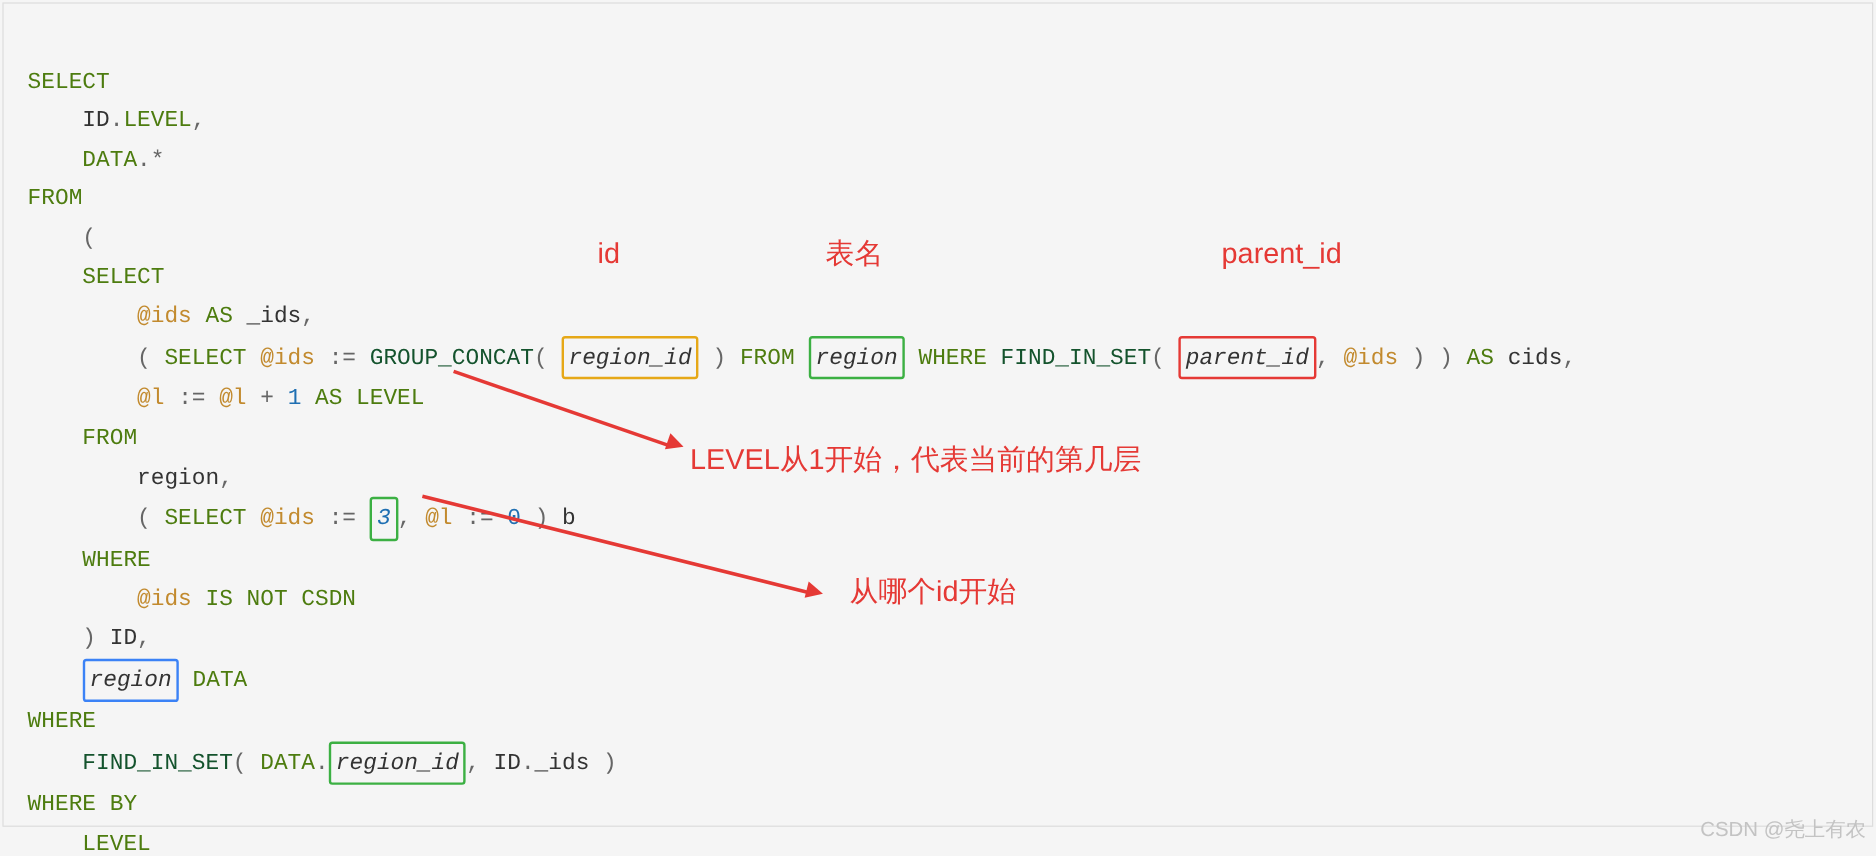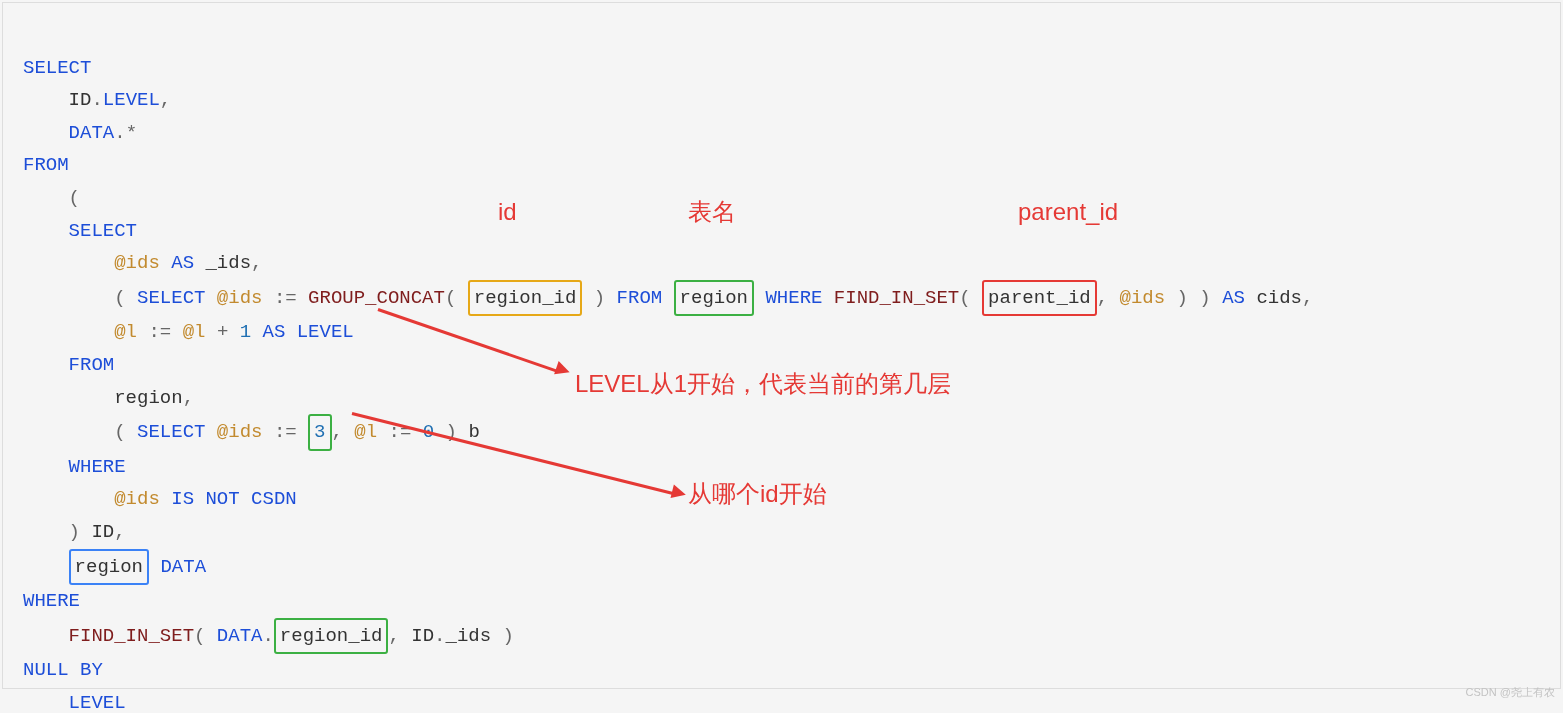--- a/index.html
+++ b/index.html
@@ -13,33 +13,34 @@
   position: relative;
 }
 .code-area {
   position: absolute;
   top: 2px; left: 2px; right: 2px; bottom: 24px;
   background: #f5f5f5;
   border: 1px solid #ddd;
   padding: 16px 20px;
   white-space: pre;
 }
-.kw { color: #1d4ed8; }
+.kw { color: #4d7c0f; }
 .num { color: #1f6fb2; }
 .var { color: #c28a2e; text-align: center; }
-.fn { color: #7f1d1d; }
+.fn { color: #14532d; }
 .id { color: #333; }
 .op { color: #666; }
 .star { color: #666; }
 
 .box {
   border: 2px solid;
   border-radius: 3px;
   padding: 0 4px;
   display: inline-block;
+  font-style: italic;
 }
 .box-orange { border-color: #e6a817; }
 .box-green  { border-color: #3cb043; }
 .box-red    { border-color: #e53935; }
 .box-blue   { border-color: #3b82f6; }
 
 .label {
   position: absolute;
   font-family: "Microsoft YaHei", Arial, sans-serif;
   font-size: 24px;
@@ -56,21 +57,21 @@
   position: absolute;
   width: 0; height: 0;
   border-left: 14px solid #e53935;
   border-top: 7px solid transparent;
   border-bottom: 7px solid transparent;
 }
 .watermark {
   position: absolute;
   right: 8px; bottom: 4px;
   font-family: Arial, sans-serif;
-  font-size: 11px;
+  font-size: 17px;
   color: #c3c3c3;
 }
 </style>
 </head>
 <body>
 
 <div class="code-area">
 <span class="kw">SELECT</span>
     <span class="id">ID</span><span class="op">.</span><span class="kw">LEVEL</span><span class="op">,</span>
     <span class="kw">DATA</span><span class="op">.</span><span class="star">*</span>
@@ -82,29 +83,29 @@
         <span class="var">@l</span> <span class="op">:=</span> <span class="var">@l</span> <span class="op">+</span> <span class="num">1</span> <span class="kw">AS</span> <span class="kw" id="level-anchor">LEVEL</span>
     <span class="kw">FROM</span>
         <span class="id">region</span><span class="op">,</span>
         <span class="op">(</span> <span class="kw">SELECT</span> <span class="var">@ids</span> <span class="op">:=</span> <span class="box box-green" id="three-anchor"><span class="num">3</span></span><span class="op">,</span> <span class="var">@l</span> <span class="op">:=</span> <span class="num">0</span> <span class="op">)</span> <span class="id">b</span>
     <span class="kw">WHERE</span>
         <span class="var">@ids</span> <span class="kw">IS</span> <span class="kw">NOT</span> <span class="kw">CSDN</span>
     <span class="op">)</span> <span class="id">ID</span><span class="op">,</span>
     <span class="box box-blue"><span class="id">region</span></span> <span class="kw">DATA</span>
 <span class="kw">WHERE</span>
     <span class="fn">FIND_IN_SET</span><span class="op">(</span> <span class="kw">DATA</span><span class="op">.</span><span class="box box-green"><span class="id">region_id</span></span><span class="op">,</span> <span class="id">ID</span><span class="op">.</span><span class="id">_ids</span> <span class="op">)</span>
-<span class="kw">NULL BY</span>
+<span class="kw">WHERE BY</span>
     <span class="kw">LEVEL</span>
 </div>
 
 <div class="label" style="left:498px; top:196px;">id</div>
 <div class="label" style="left:688px; top:196px;">表名</div>
 <div class="label" style="left:1018px; top:196px;">parent_id</div>
 <div class="label" style="left:575px; top:368px;">LEVEL从1开始，代表当前的第几层</div>
-<div class="label" style="left:688px; top:478px;">从哪个id开始</div>
+<div class="label" style="left:708px; top:478px;">从哪个id开始</div>
 
 <div class="arrow-line" style="left:378px; top:308px; width:190px; transform:rotate(19deg);"></div>
 <div class="arrow-head" style="left:556px; top:363px; transform:rotate(19deg);"></div>
 
 <div class="arrow-line" style="left:352px; top:412px; width:335px; transform:rotate(14deg);"></div>
 <div class="arrow-head" style="left:672px; top:486px; transform:rotate(14deg);"></div>
 
 <div class="watermark">CSDN @尧上有农</div>
 
 </body></html>

